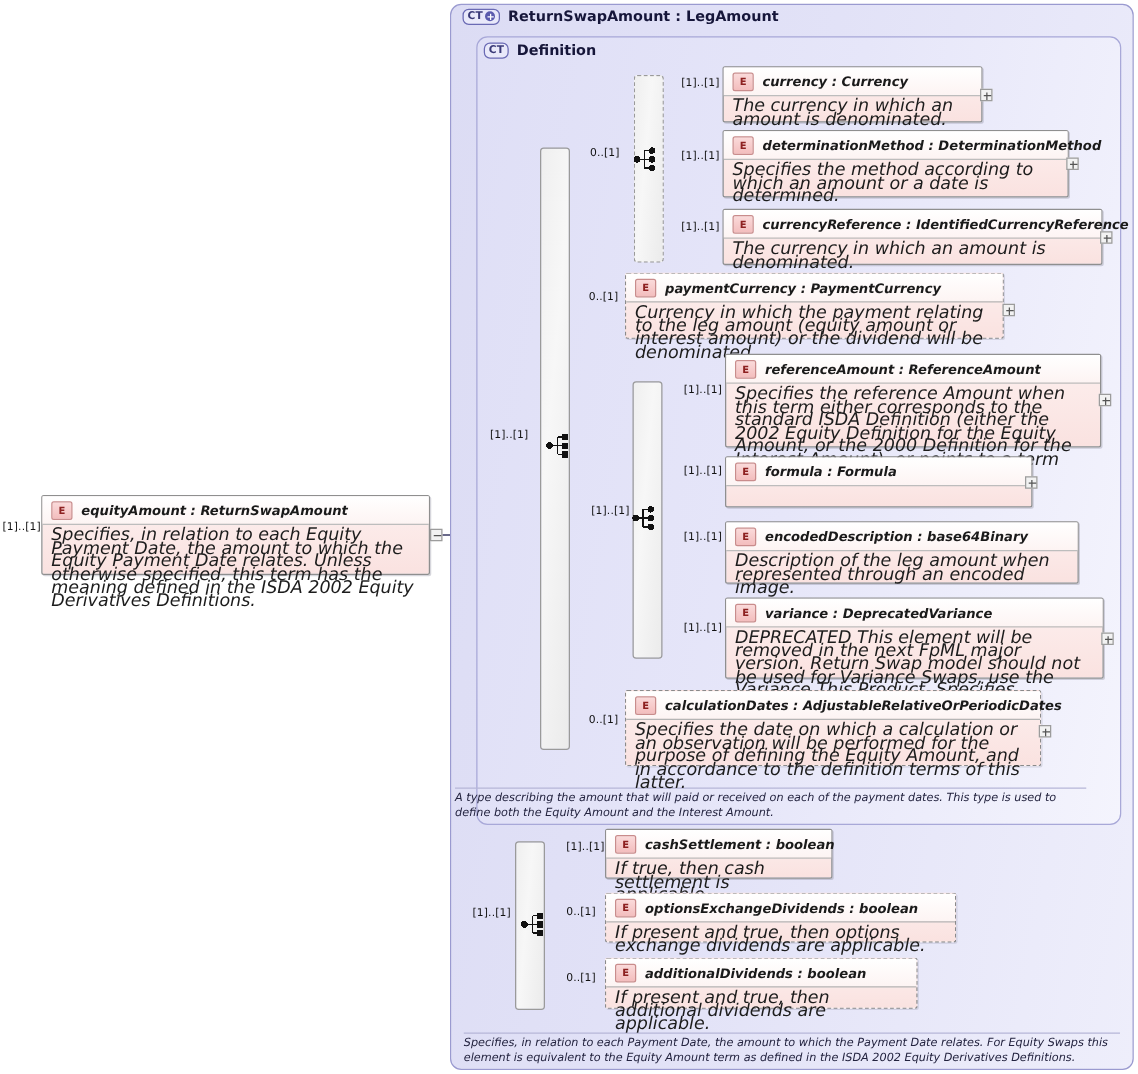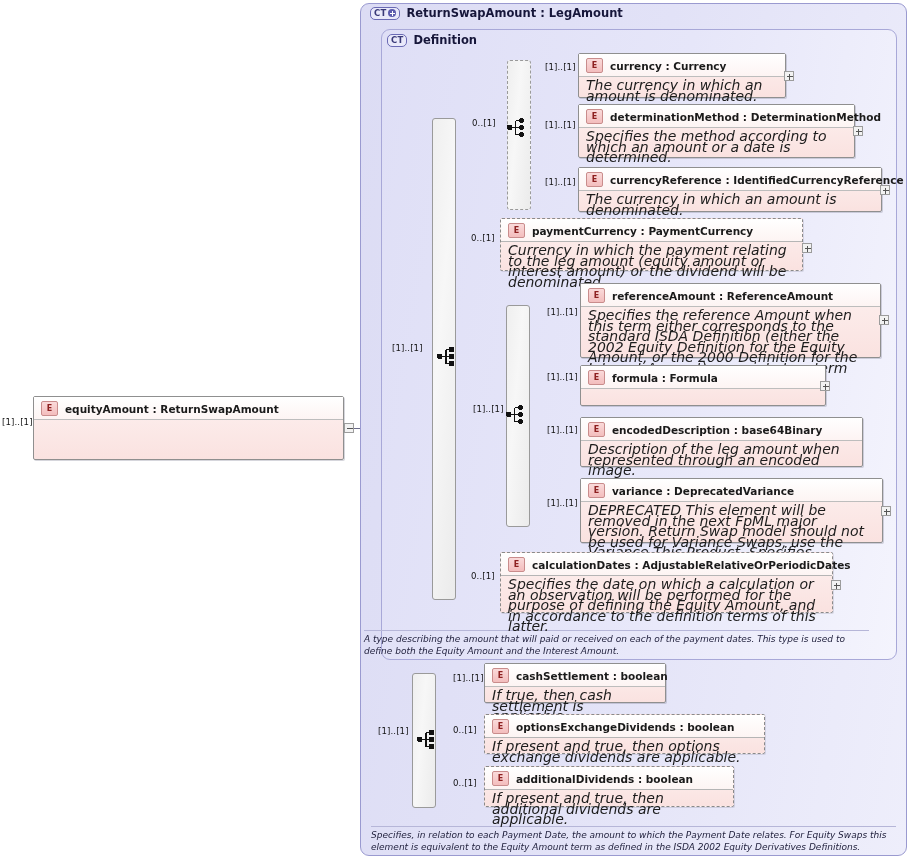--- a/index.html
+++ b/index.html
@@ -67,21 +67,21 @@
     border-bottom:1px solid #bdbdbd;
   }
   .el.optional .hdr{border-bottom:1px solid #b5b5b5;}
   .e-tag{
     display:inline-flex;align-items:center;justify-content:center;
     width:15px;height:13px;flex:0 0 15px;
     border:1px solid #c98c8c;border-radius:2px;
     background:linear-gradient(180deg,#fadada 0%,#f3bdbd 100%);
     color:#8d2020;font-size:8px;font-weight:bold;line-height:1;
   }
-  .el-title{font-size:10.5px;font-weight:bold;color:#1a1a1a;white-space:nowrap;}
+  .el-title{font-size:10.5px;font-weight:bold;color:#1a1a1a;white-space:nowrap;font-style:italic;}
   .el .doc{
     padding:3px 7px 4px 7px;font-style:italic;font-size:14px;
     line-height:10.6px;color:#1c1c1c;
   }
 
   
   .expander{
     position:absolute;width:10px;height:10px;box-sizing:border-box;
     border:1px solid #9c9c9c;background:#f2f2f2;
   }
@@ -153,20 +153,21 @@
       <path d="M458,734 L484,734"></path>
       <path d="M458,787 L484,787"></path>
     </g>
   </svg>
 
   <div class="el" style="left:33px;top:396px;width:311px;height:64px;">
     <div class="hdr">
       <span class="e-tag">E</span>
       <span class="el-title">equityAmount : ReturnSwapAmount</span>
     </div>
+    <div class="doc">Specifies, in relation to each Equity Payment Date, the amount to which the Equity Payment Date relates. Unless otherwise specified, this term has the meaning defined in the ISDA 2002 Equity Derivatives Definitions.</div>
   </div>
   <div class="expander" style="left:344px;top:423px;"></div>
   <div class="card" style="left:2px;top:417px;">[1]..[1]</div>
 
   <div class="ct-frame" style="left:360px;top:3px;width:547px;height:853px;"></div>
   <div class="ct-badge" style="left:370px;top:6px;">
     <span class="ct-tag">
       <span>CT</span>
         <i class="plusdot"></i>
     </span>

